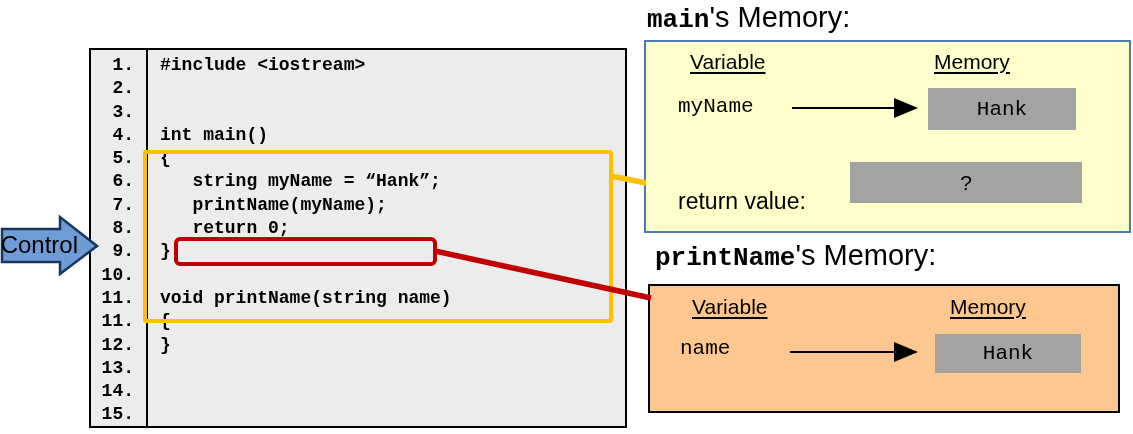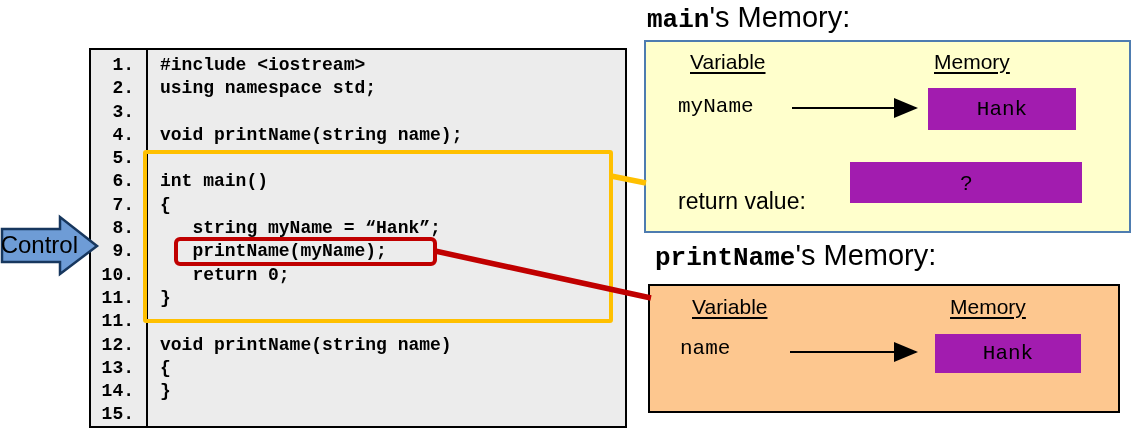--- a/index.html
+++ b/index.html
@@ -28,21 +28,21 @@
   .mem-title .func{font-family:"Liberation Mono","DejaVu Sans Mono",monospace;
                    font-weight:bold;font-size:26px;}
   .mem-box{position:absolute;box-sizing:border-box;z-index:5;}
   .mem-box.main{left:644px;top:40px;width:487px;height:193px;
                 background:#FFFFCC;border:2px solid #4E7CB0;}
   .mem-box.pn{left:648px;top:284px;width:472px;height:129px;
               background:#FDC78F;border:2px solid #000;}
   .col-head{position:absolute;font-size:21px;text-decoration:underline;
             text-underline-offset:3px;white-space:nowrap;}
   .var-label{position:absolute;font-size:21px;white-space:nowrap;}
-  .val-box{position:absolute;background:#a21caf;display:flex;align-items:center;
+  .val-box{position:absolute;background:#a3a3a3;display:flex;align-items:center;
            justify-content:center;font-size:21px;}
 
   
   .control-label{position:absolute;left:0px;top:231px;width:78px;text-align:right;
                  font-size:24px;z-index:11;white-space:nowrap;}
 
   
   .overlay{position:absolute;left:0;top:0;width:1133px;height:434px;
            z-index:10;pointer-events:none;}
 </style>
@@ -65,23 +65,21 @@
       <span class="lnum">10.</span>
       <span class="lnum">11.</span>
       <span class="lnum">11.</span>
       <span class="lnum">12.</span>
       <span class="lnum">13.</span>
       <span class="lnum">14.</span>
       <span class="lnum">15.</span>
     </div>
     <div class="code-lines">
       <span class="cline">#include &lt;iostream&gt;</span>
-      <span class="cline">using namespace std;</span>
       <span class="cline"></span>
-      <span class="cline">void printName(string name);</span>
       <span class="cline"></span>
       <span class="cline">int main()</span>
       <span class="cline">{</span>
       <span class="cline">   string myName = “Hank”;</span>
       <span class="cline">   printName(myName);</span>
       <span class="cline">   return 0;</span>
       <span class="cline">}</span>
       <span class="cline"></span>
       <span class="cline">void printName(string name)</span>
       <span class="cline">{</span>

